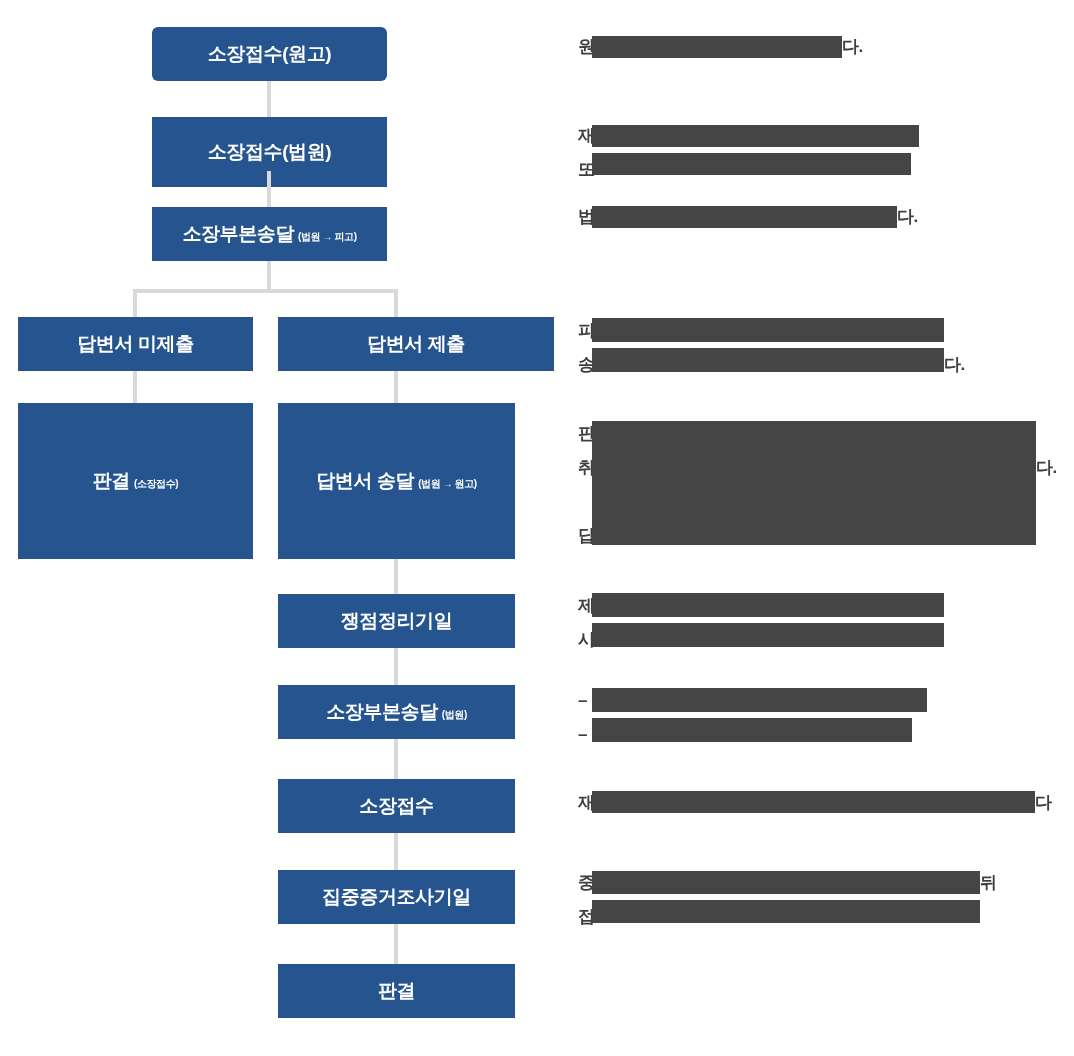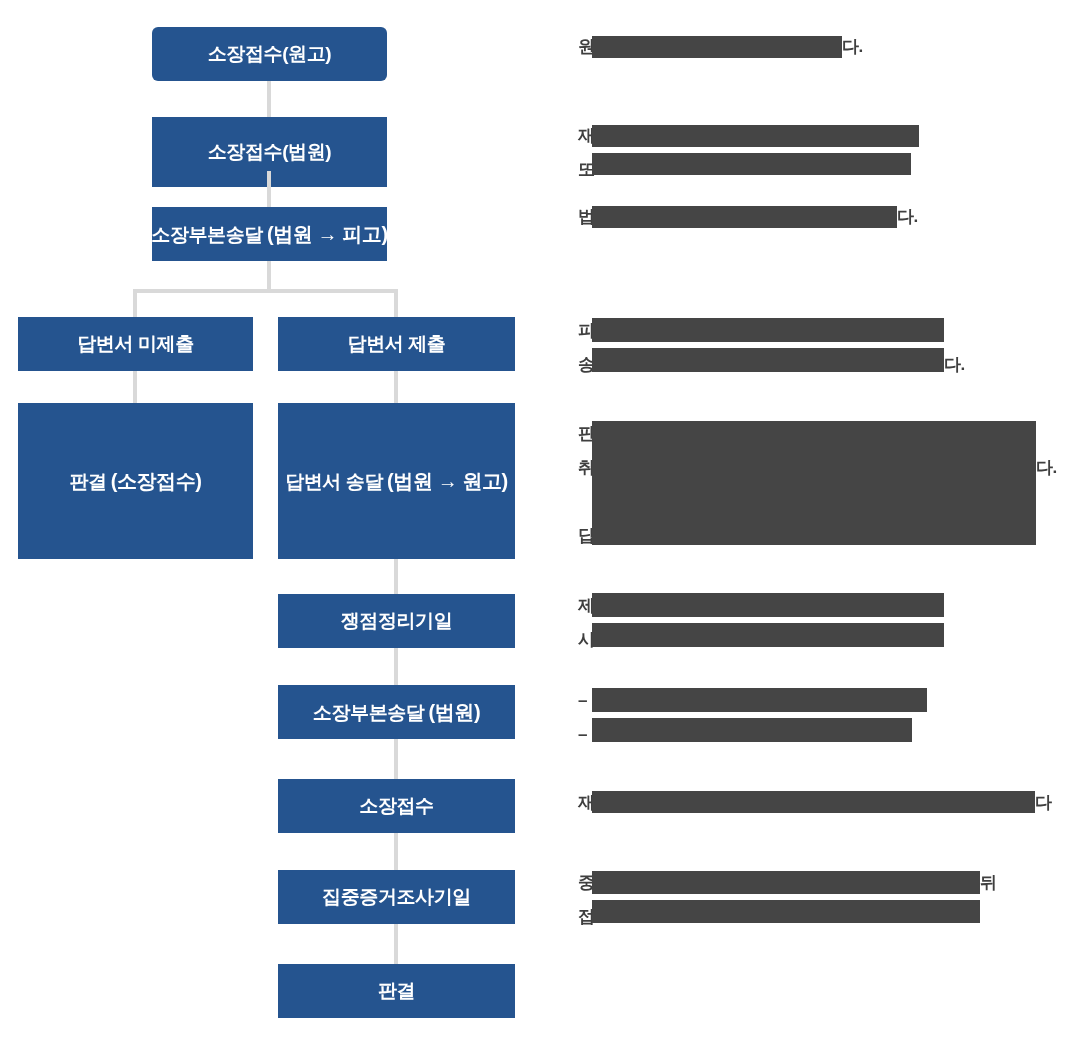--- a/index.html
+++ b/index.html
@@ -32,21 +32,21 @@
     line-height: 1.25;
     color: #ffffff;
     white-space: nowrap;
   }
   .node .main {
     font-size: 19px;
     font-weight: 700;
     letter-spacing: -0.4px;
   }
   .node .sub {
-    font-size: 20px;
+    font-size: 10px;
     font-weight: 700;
     letter-spacing: -0.4px;
     margin-left: 4px;
   }
 
   
   .conn-v {
     position: absolute;
     width: 4px;
     background: #D9D9D9;
@@ -100,21 +100,21 @@
         <div style="display: flex; align-items: baseline; justify-content: center;">
           <span class="main">소장부본송달</span>
           <span class="sub">(법원 → 피고)</span>
         </div>
       </div>
       <div class="node" style="left: 18px; top: 317px; width: 235px; height: 54px; background: rgb(37, 84, 143);">
         <div style="display: flex; align-items: baseline; justify-content: center;">
           <span class="main">답변서 미제출</span>
         </div>
       </div>
-      <div class="node" style="left: 278px; top: 317px; width: 237px; height: 54px; background: rgb(37, 84, 143);">
+      <div class="node" style="left: 278px; top: 317px; width: 276px; height: 54px; background: rgb(37, 84, 143);">
         <div style="display: flex; align-items: baseline; justify-content: center;">
           <span class="main">답변서 제출</span>
         </div>
       </div>
       <div class="node" style="left: 18px; top: 403px; width: 235px; height: 156px; background: rgb(37, 84, 143);">
         <div style="display: flex; align-items: baseline; justify-content: center;">
           <span class="main">판결</span>
           <span class="sub">(소장접수)</span>
         </div>
       </div>

